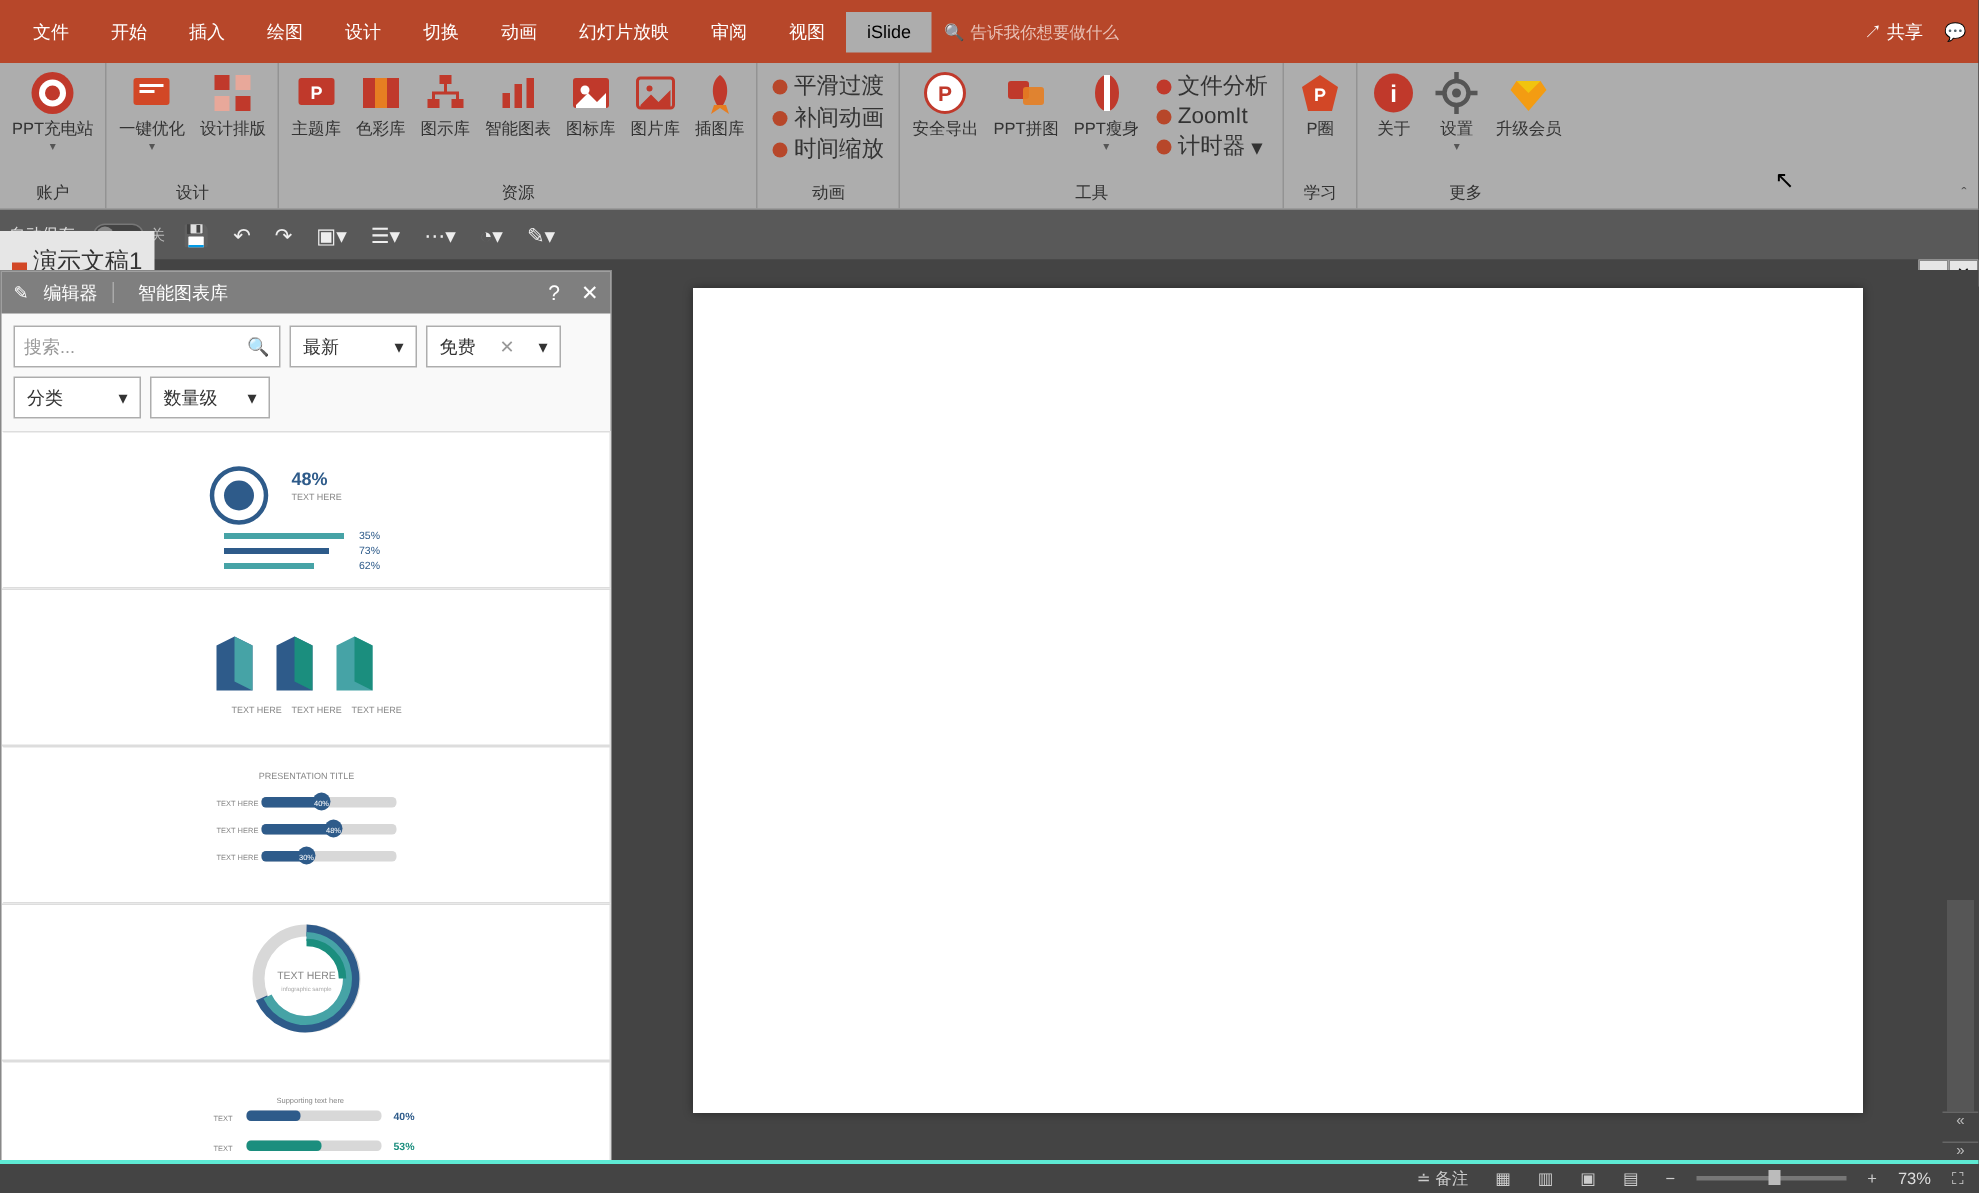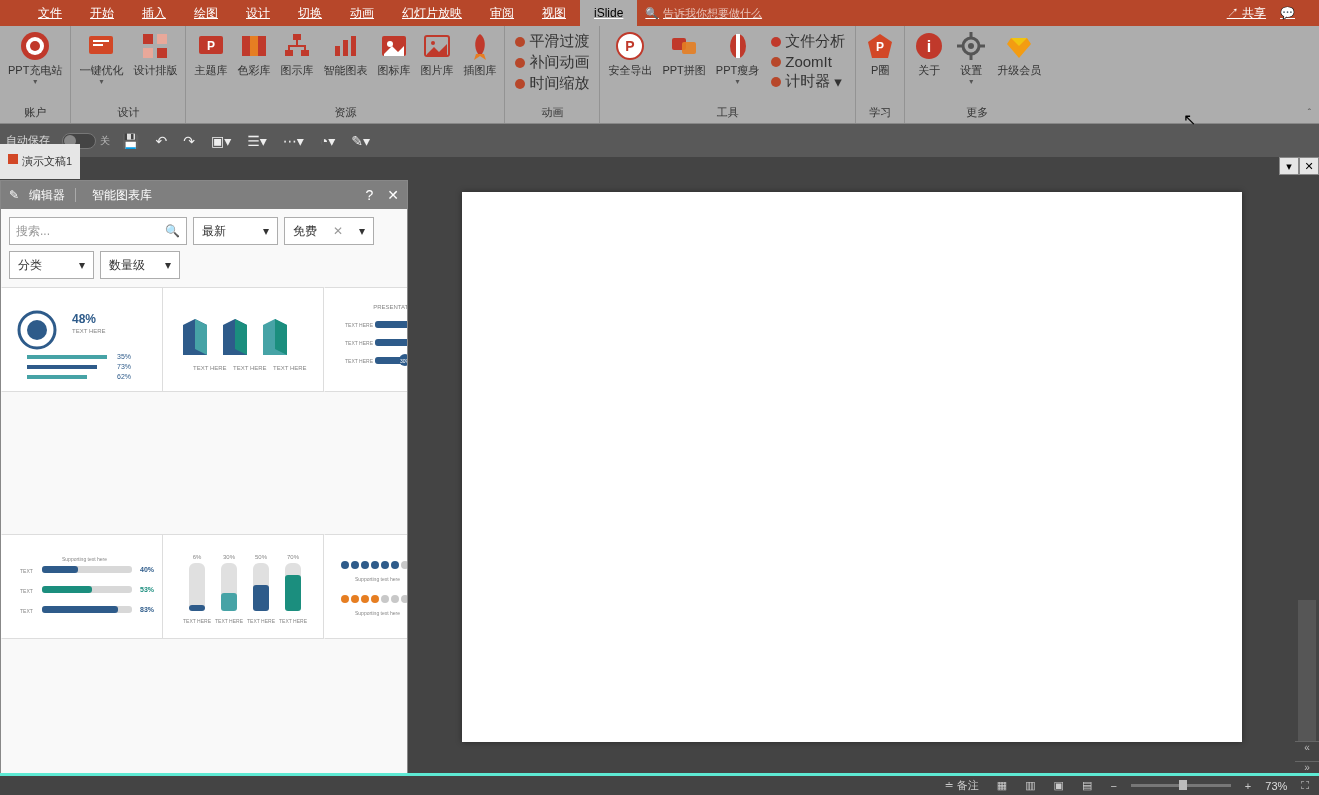--- a/index.html
+++ b/index.html
@@ -1,19 +1,19 @@
 <!DOCTYPE html>
 <html><head>
 <meta charset="utf-8">
 <style>
 * { margin: 0; padding: 0; box-sizing: border-box; font-family: "Microsoft YaHei", sans-serif; }
 body { width: 1319px; height: 795px; background: #444; overflow: hidden; position: relative; }
 
 
-.menubar { height: 26px; background: #B7472A; display: flex; align-items: center; padding: 0 24px; color: #fff; font-size: 12px; text-decoration: underline; }
+.menubar { height: 42px; background: #B7472A; display: flex; align-items: center; padding: 0 8px; color: #fff; font-size: 12px; }
 .menubar .tab { padding: 0 14px; height: 27px; line-height: 27px; cursor: pointer; }
 .menubar .tab.active { background: #ADADAD; color: #000; }
 .menubar .right { margin-left: auto; display: flex; align-items: center; gap: 14px; }
 .menubar .tell { color: #e8c0b5; font-size: 11px; display: flex; align-items: center; gap: 4px; padding-left: 8px; }
 
 
 .ribbon { height: 98px; background: #ADADAD; display: flex; border-bottom: 1px solid #888; position: relative; }
 .ribbon-group { border-right: 1px solid #939393; display: flex; flex-direction: column; align-items: center; justify-content: space-between; padding: 2px 4px 0; }
 .ribbon-group .body { display: flex; gap: 6px; padding: 2px 2px 0; }
 .ribbon-group .label { font-size: 11px; color: #333; padding: 2px 0 3px; }
@@ -29,41 +29,41 @@
 
 .qat { height: 33px; background: #595959; display: flex; align-items: center; padding: 0 6px; gap: 8px; font-size: 11px; color: #ccc; }
 .qat .label { color: #ddd; margin-right: 4px; }
 .qat .toggle { width: 34px; height: 16px; border-radius: 8px; background: #444; border: 1px solid #777; position: relative; }
 .qat .toggle::after { content: ""; width: 12px; height: 12px; border-radius: 50%; background: #888; position: absolute; top: 1px; left: 1px; }
 .qat .qbtn { font-size: 14px; color: #eee; padding: 0 4px; cursor: pointer; }
 .qat .tog-lbl { font-size: 10px; color: #bbb; margin-left: -4px; }
 
 
 .doctab-row { height: 22px; background: #444; display: flex; align-items: flex-end; position: relative; }
-.doctab { background: #E6E6E6; font-size: 11px; color: #333; padding: 10px 8px; display: flex; align-items: flex-start; gap: 4px; }
+.doctab { background: #E6E6E6; font-size: 16px; color: #333; padding: 10px 8px; display: flex; align-items: flex-end; gap: 4px; }
 .doctab .ficon { width: 10px; height: 10px; background: #D24726; display: inline-block; }
 .win-controls { position: absolute; right: 0; top: 0; display: flex; }
 .win-controls .wc { width: 20px; height: 18px; background: #E6E6E6; border: 1px solid #888; font-size: 11px; display: flex; align-items: center; justify-content: center; cursor: pointer; }
 
 
 .main { position: absolute; top: 180px; left: 0; right: 0; bottom: 14px; background: #444; }
 
 
 .panel { width: 408px; background: #F9F9F9; position: absolute; left: 0; top: 0; bottom: 0; border: 1px solid #888; display: flex; flex-direction: column; }
 .panel-title { height: 28px; background: #7F7F7F; color: #fff; font-size: 12px; display: flex; align-items: center; padding: 0 8px; gap: 10px; }
 .panel-title .name { padding-left: 6px; }
 .panel-title .sep { width: 1px; height: 14px; background: #aaa; }
 .panel-title .right { margin-left: auto; display: flex; gap: 14px; font-size: 14px; }
 .panel-controls { padding: 8px; display: flex; flex-wrap: wrap; gap: 6px; }
 .pinput, .pselect { height: 28px; border: 1px solid #ADADAD; background: #fff; font-size: 12px; display: flex; align-items: center; }
 .pinput { width: 178px; padding: 0 6px; color: #999; justify-content: space-between; }
 .pselect { padding: 0 8px; justify-content: space-between; gap: 8px; color: #333; }
 .w85 { width: 85px; } .w90 { width: 90px; } .w80 { width: 80px; }
 .pselect .x { color: #999; }
-.thumbs { flex: 1; overflow-y: auto; display: grid; grid-template-columns: 1fr 1fr 1fr 1fr; }
+.thumbs { flex: 1; overflow-y: auto; display: grid; grid-template-columns: 1fr; }
 .thumb { height: 105px; border: 1px solid #ddd; border-left: none; background: #fff; display: flex; align-items: center; justify-content: center; position: relative; cursor: pointer; }
 .thumb:nth-child(odd) { border-left: 1px solid transparent; }
 .thumb svg { width: 160px; height: 90px; }
 
 
 .canvas-wrap { position: absolute; left: 408px; right: 24px; top: 0; bottom: 0; display: flex; align-items: flex-start; justify-content: center; padding-top: 12px; }
 .slide { width: 780px; height: 550px; background: #fff; box-shadow: 0 0 6px rgba(0,0,0,0.4); }
 .vscroll { position: absolute; right: 0; top: 0; bottom: 0; width: 24px; background: #444; }
 .vscroll .track { position: absolute; top: 420px; bottom: 40px; left: 3px; right: 3px; background: #565656; }
 .vscroll .nav { position: absolute; bottom: 0; left: 0; right: 0; height: 40px; display: flex; flex-direction: column; }

